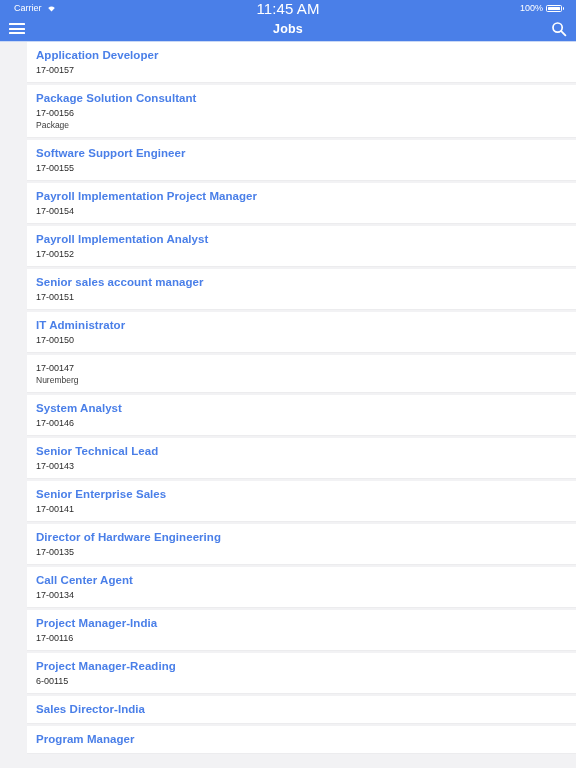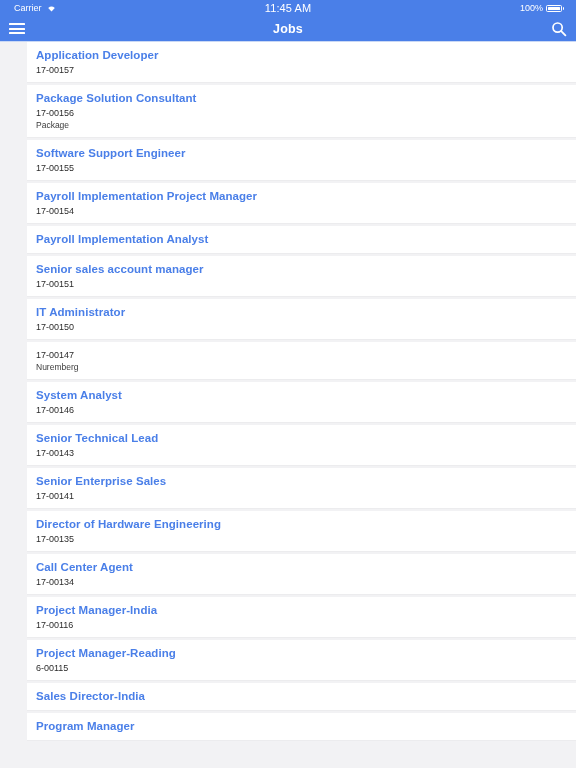--- a/index.html
+++ b/index.html
@@ -19,21 +19,21 @@
     padding:0 14px;
     color:#ffffff;
     font-size:9px;
     position:relative;
     gap:40px;
   }
   .sb-left { display:flex; align-items:center; gap:4px; }
   .sb-center {
     position:absolute; left:0; right:0; top:0; bottom:0;
     display:flex; align-items:center; justify-content:center;
-    font-size:11px; letter-spacing:0.1px;
+    font-size:15px; letter-spacing:0.1px;
   }
   .sb-right {
     margin-left:auto; display:flex; align-items:center; gap:3px;
     position:relative; z-index:2;
   }
   .wifi-icon { display:block; }
   .battery {
     width:16px; height:7px;
     border:1px solid #ffffff; border-radius:1.5px;
     position:relative; display:inline-block;
@@ -152,20 +152,21 @@
       <div class="row">
         <div class="row-title">Software Support Engineer</div>
         <div class="row-id">17-00155</div>
       </div>
       <div class="row">
         <div class="row-title">Payroll Implementation Project Manager</div>
         <div class="row-id">17-00154</div>
       </div>
       <div class="row">
         <div class="row-title">Payroll Implementation Analyst</div>
+        <div class="row-id">17-00152</div>
       </div>
       <div class="row">
         <div class="row-title">Senior sales account manager</div>
         <div class="row-id">17-00151</div>
       </div>
       <div class="row">
         <div class="row-title">IT Administrator</div>
         <div class="row-id">17-00150</div>
       </div>
       <div class="row">

